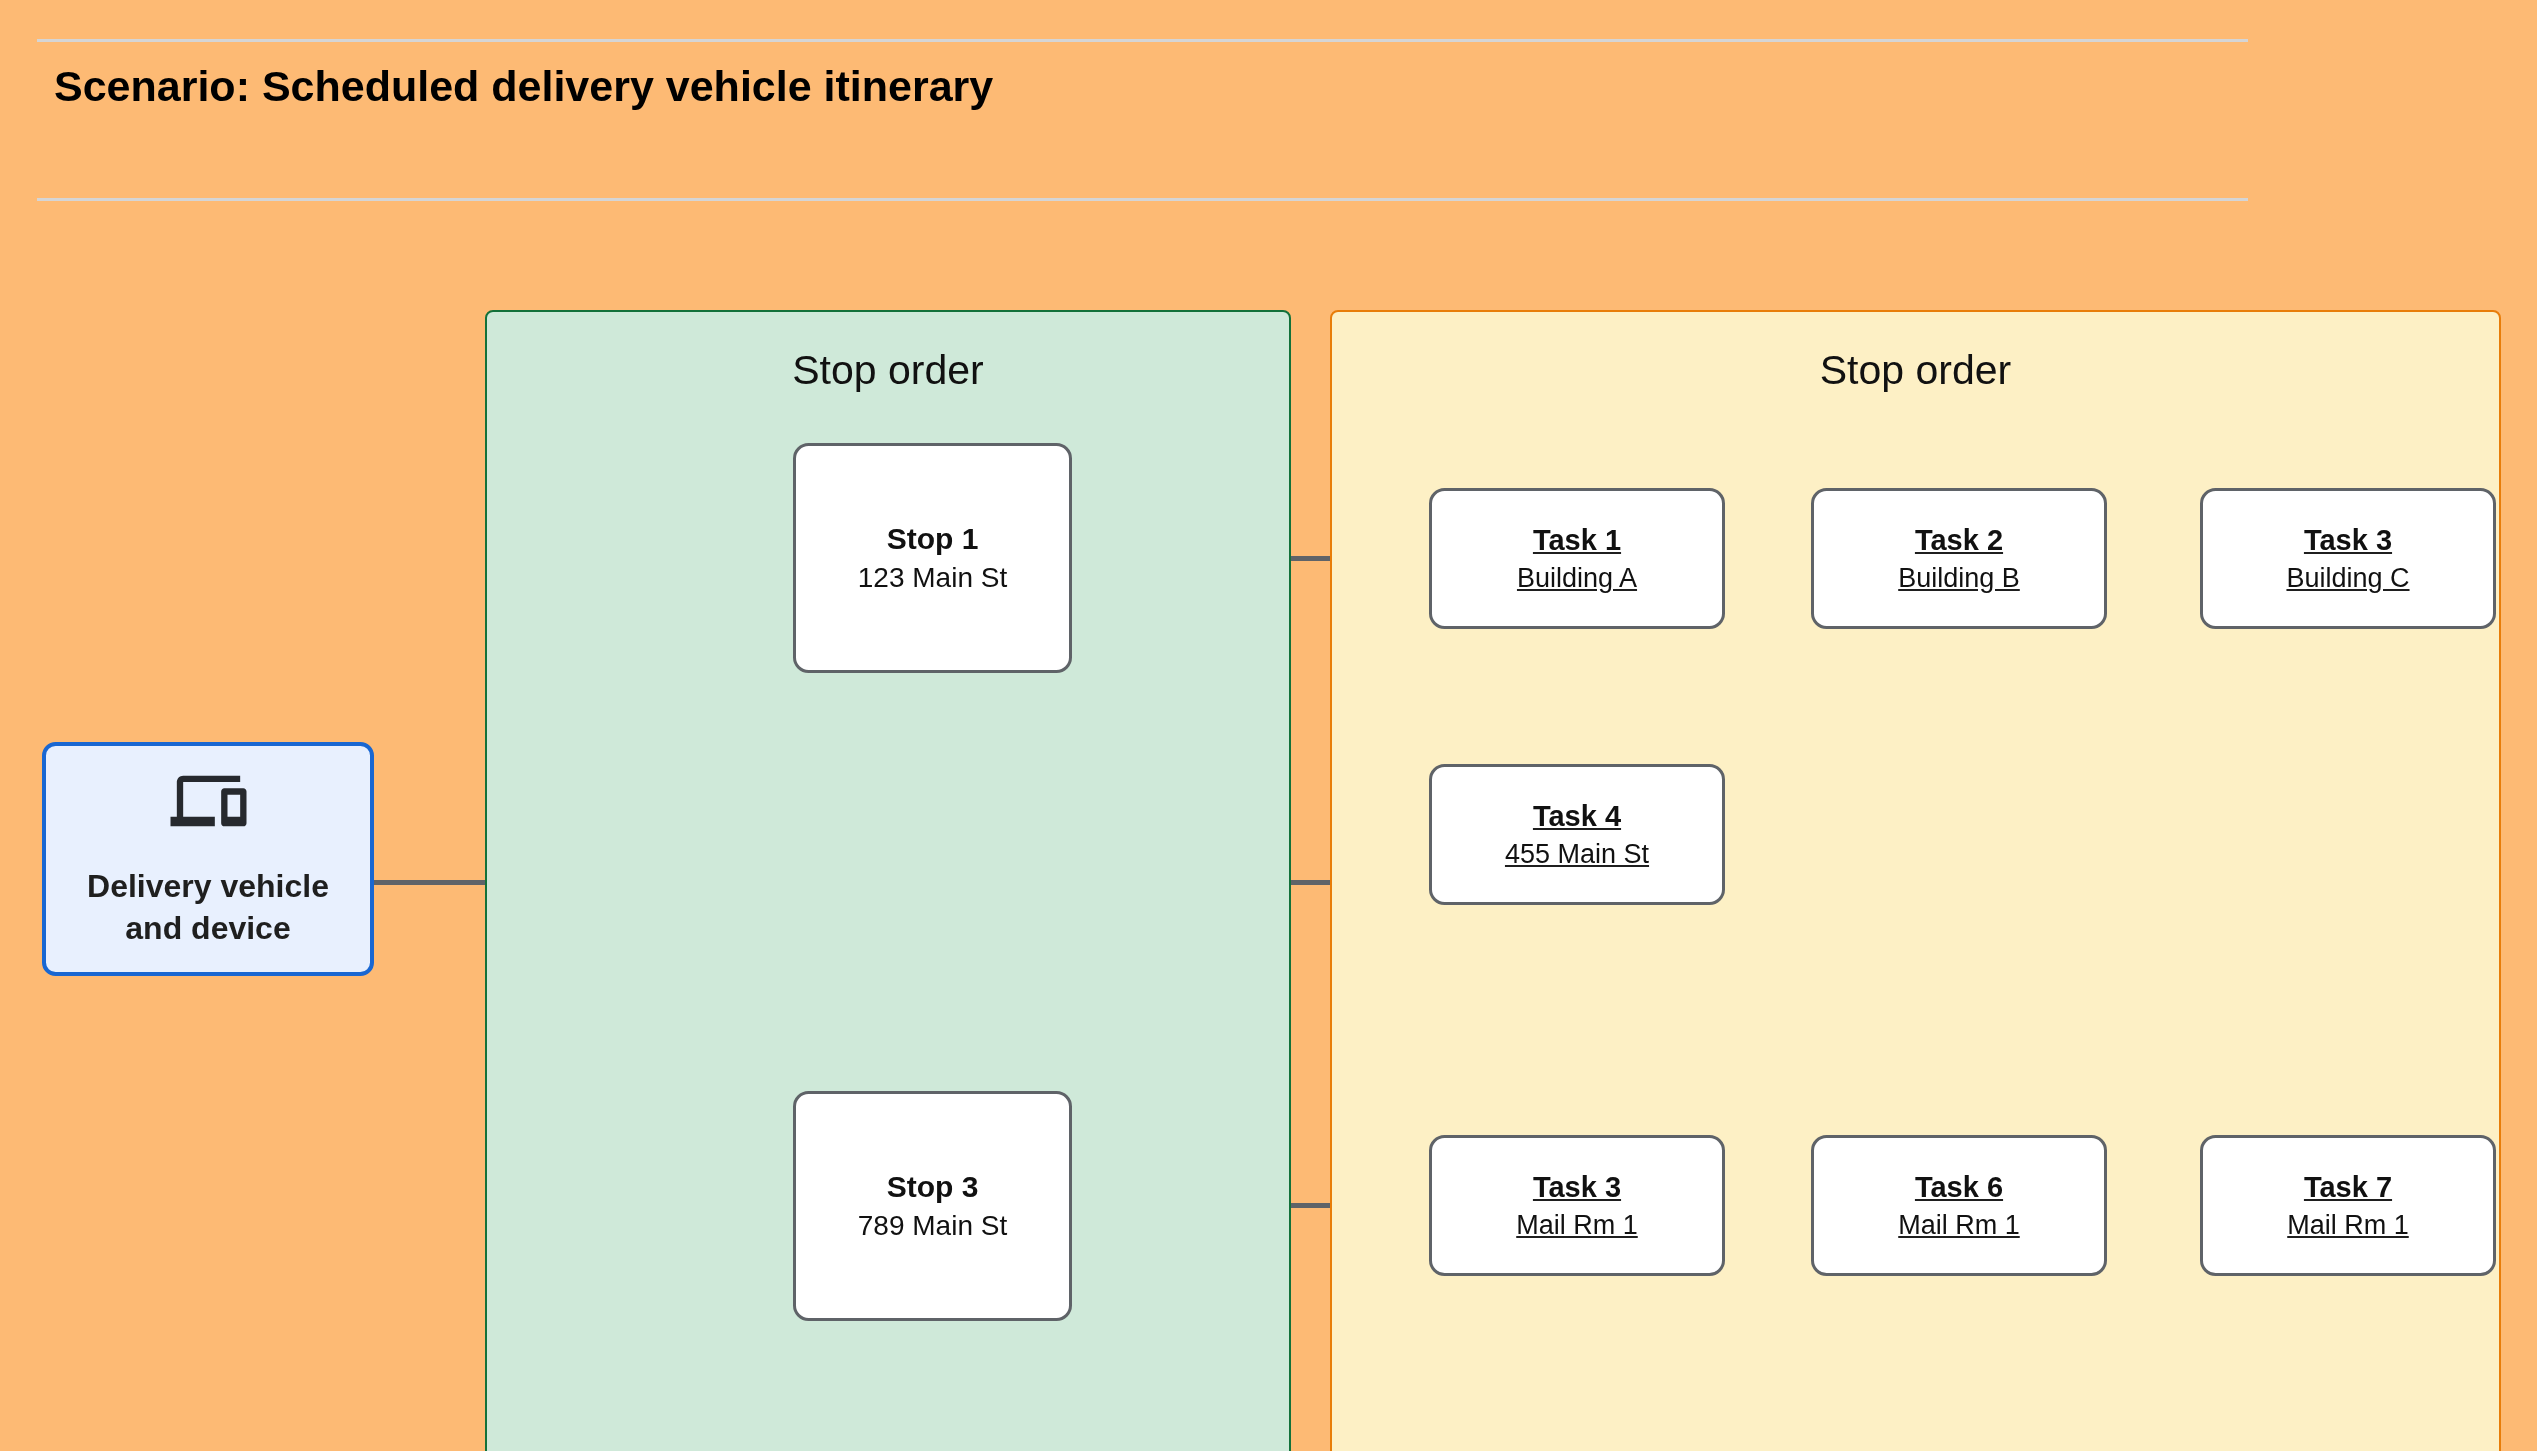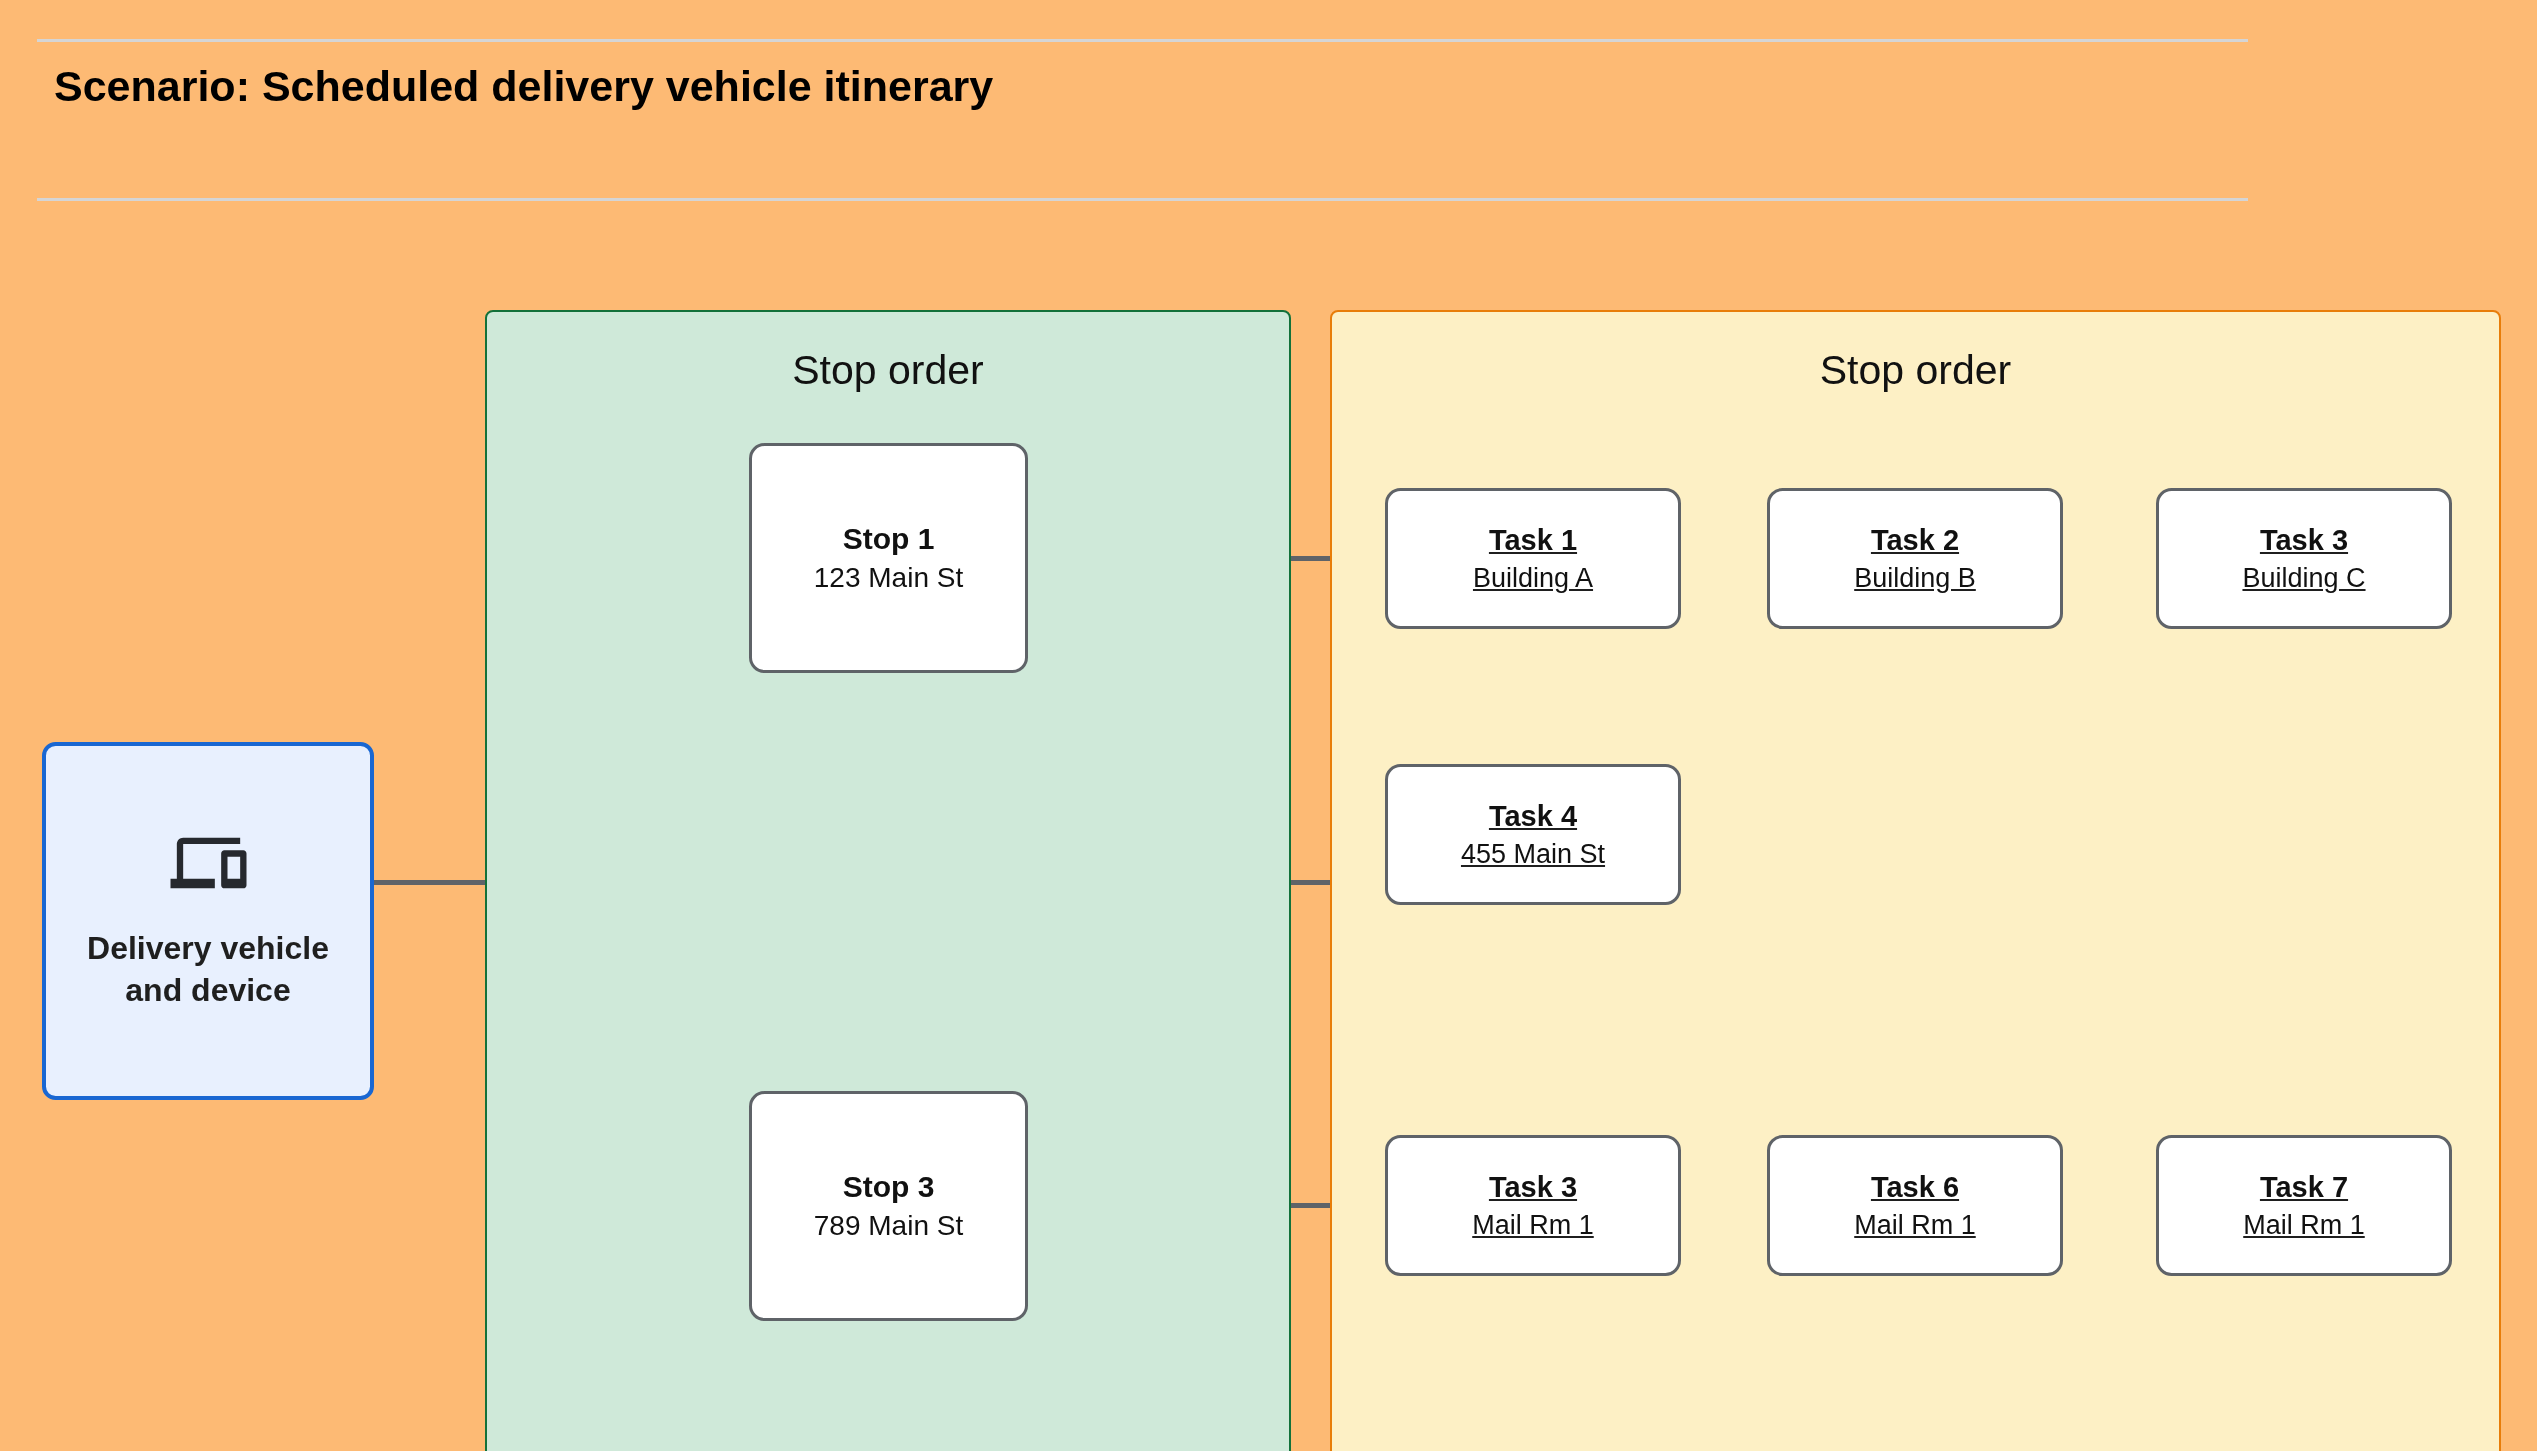--- a/index.html
+++ b/index.html
@@ -18,35 +18,35 @@
   .panel.green{left:485px;width:806px;background:#cfe9d9;border:2.9px solid #13713a;}
   .panel.orange{left:1330px;width:1171px;background:#fdf0c5;border:2.9px solid #e87d09;}
   .panel-title{position:absolute;top:35px;left:0;width:100%;text-align:center;font-size:41px;font-weight:normal;color:#111111;}
 
   
   .line{position:absolute;background:#5f6368;}
   .h{height:4.8px;}
   .v{width:4.8px;}
 
   
-  .node{position:absolute;box-sizing:border-box;background:#ffffff;border:3.9px solid #5f6368;border-radius:15.5px;display:flex;flex-direction:column;align-items:center;justify-content:center;text-align:center;}
+  .node{position:absolute;box-sizing:border-box;background:#ffffff;border:3.9px solid #5f6368;border-radius:15.5px;display:flex;flex-direction:column;align-items:center;justify-content:center;text-align:center;margin-left:44px;}
   .node .name{font-weight:bold;font-size:30px;color:#111111;line-height:1.35;}
   .node .addr{font-weight:normal;font-size:28px;color:#111111;line-height:1.35;}
 
   .stop{left:749px;width:279px;height:230px;}
   .stop.s1{top:443px;} .stop.s2{top:768px;} .stop.s3{top:1091px;}
 
   .task{width:296px;height:141px;text-decoration:underline;}
   .task .name{font-size:29px;}
   .task .addr{font-size:27px;}
   .task.c1{left:1385px;} .task.c2{left:1767px;} .task.c3{left:2156px;}
   .task.r1{top:488px;} .task.r2{top:764px;} .task.r3{top:1135px;}
 
   
-  .vehicle{position:absolute;left:42px;top:742px;width:332px;height:358px;box-sizing:border-box;background:#e8f0fe;border:4.8px solid #1967d2;border-radius:13.6px;display:flex;flex-direction:column;align-items:center;justify-content:center;}
+  .vehicle{position:absolute;left:42px;top:742px;width:332px;height:234px;box-sizing:border-box;background:#e8f0fe;border:4.8px solid #1967d2;border-radius:13.6px;display:flex;flex-direction:column;align-items:center;justify-content:center;}
   .vehicle .icon{width:93px;height:76px;margin-top:-5.8px;}
   .vehicle .vlabel{margin-top:27px;text-align:center;font-weight:bold;font-size:32px;line-height:1.3;color:#1f1f1f;}
 </style>
 </head>
 <body>
 
 <div class="canvas">
 
   <div class="rule top"></div>
   <div class="title">Scenario: Scheduled delivery vehicle itinerary</div>

